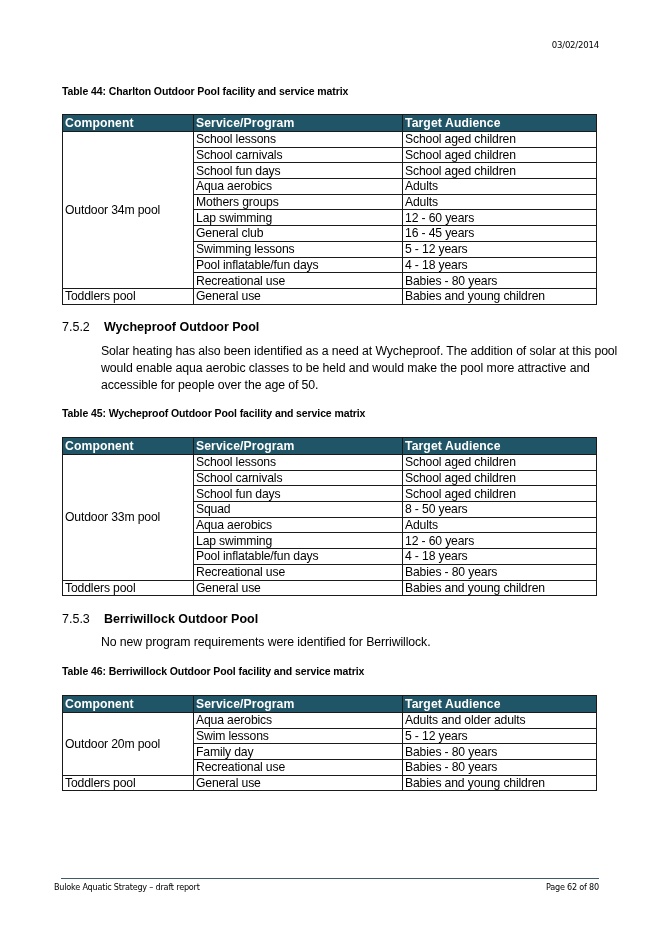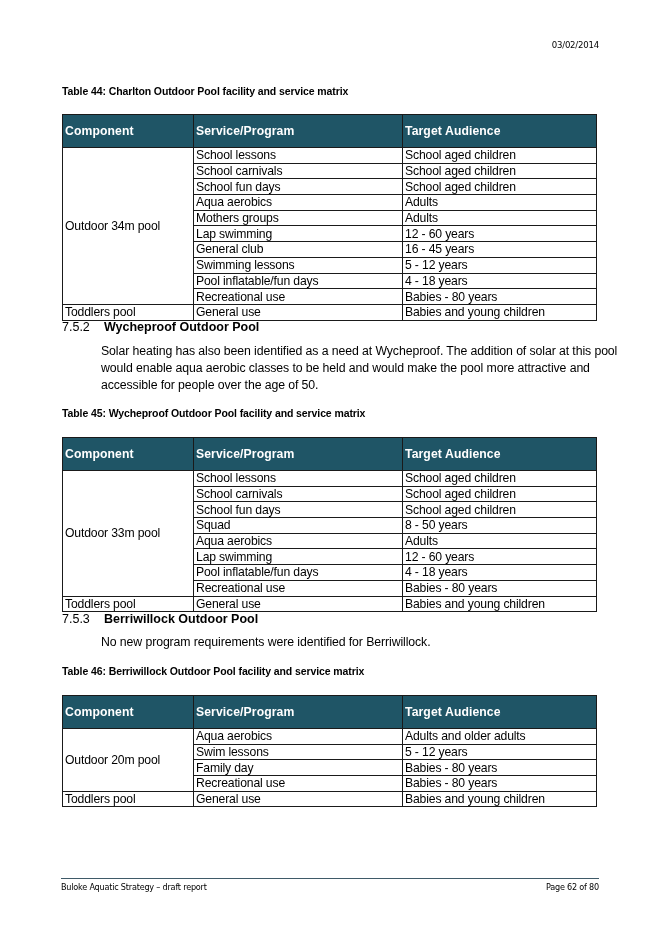--- a/index.html
+++ b/index.html
@@ -25,40 +25,40 @@
       position: absolute; left: 62px; width: 540px;
       font-size: 12.3px; line-height: 17px; letter-spacing: -0.1px; margin-left: 39px;
     }
     table.matrix {
       position: absolute; left: 62px; width: 534px;
       border-collapse: collapse; table-layout: fixed;
       font-size: 12.2px; letter-spacing: -0.15px;
     }
     table.matrix th {
       background: #1f5566; color: #ffffff; text-align: left;
-      font-weight: bold; padding: 8px 2px; height: 16px; line-height: 15px;
+      font-weight: bold; padding: 0 2px; height: 16px; line-height: 15px;
       border: 1px solid #1a1a1a; letter-spacing: 0.1px;
     }
     table.matrix td {
       border: 1px solid #1a1a1a; padding: 0 2px; height: 14.7px;
       line-height: 14px; vertical-align: middle; white-space: nowrap;
     }
     table.matrix col.c1 { width: 131px; }
     table.matrix col.c2 { width: 209px; }
     table.matrix col.c3 { width: 194px; }
     .footer-rule {
       position: absolute; left: 61px; top: 878px; width: 538px;
       height: 1px; background: #3f5a68;
     }
     .footer {
       position: absolute; top: 882px;
       font-family: "DejaVu Sans Condensed", "DejaVu Sans", sans-serif;
       font-size: 9px; letter-spacing: -0.2px;
     }
-    .footer.left { left: 61px; }
+    .footer.left { left: 54px; }
     .footer.right { right: 61px; }
   </style>
 </head>
 <body>
 
 <div class="date">03/02/2014</div>
 
 <div class="caption" style="top:85px;">Table 44: Charlton Outdoor Pool facility and service matrix</div>
 <table class="matrix" style="top:114px;">
     <colgroup>

